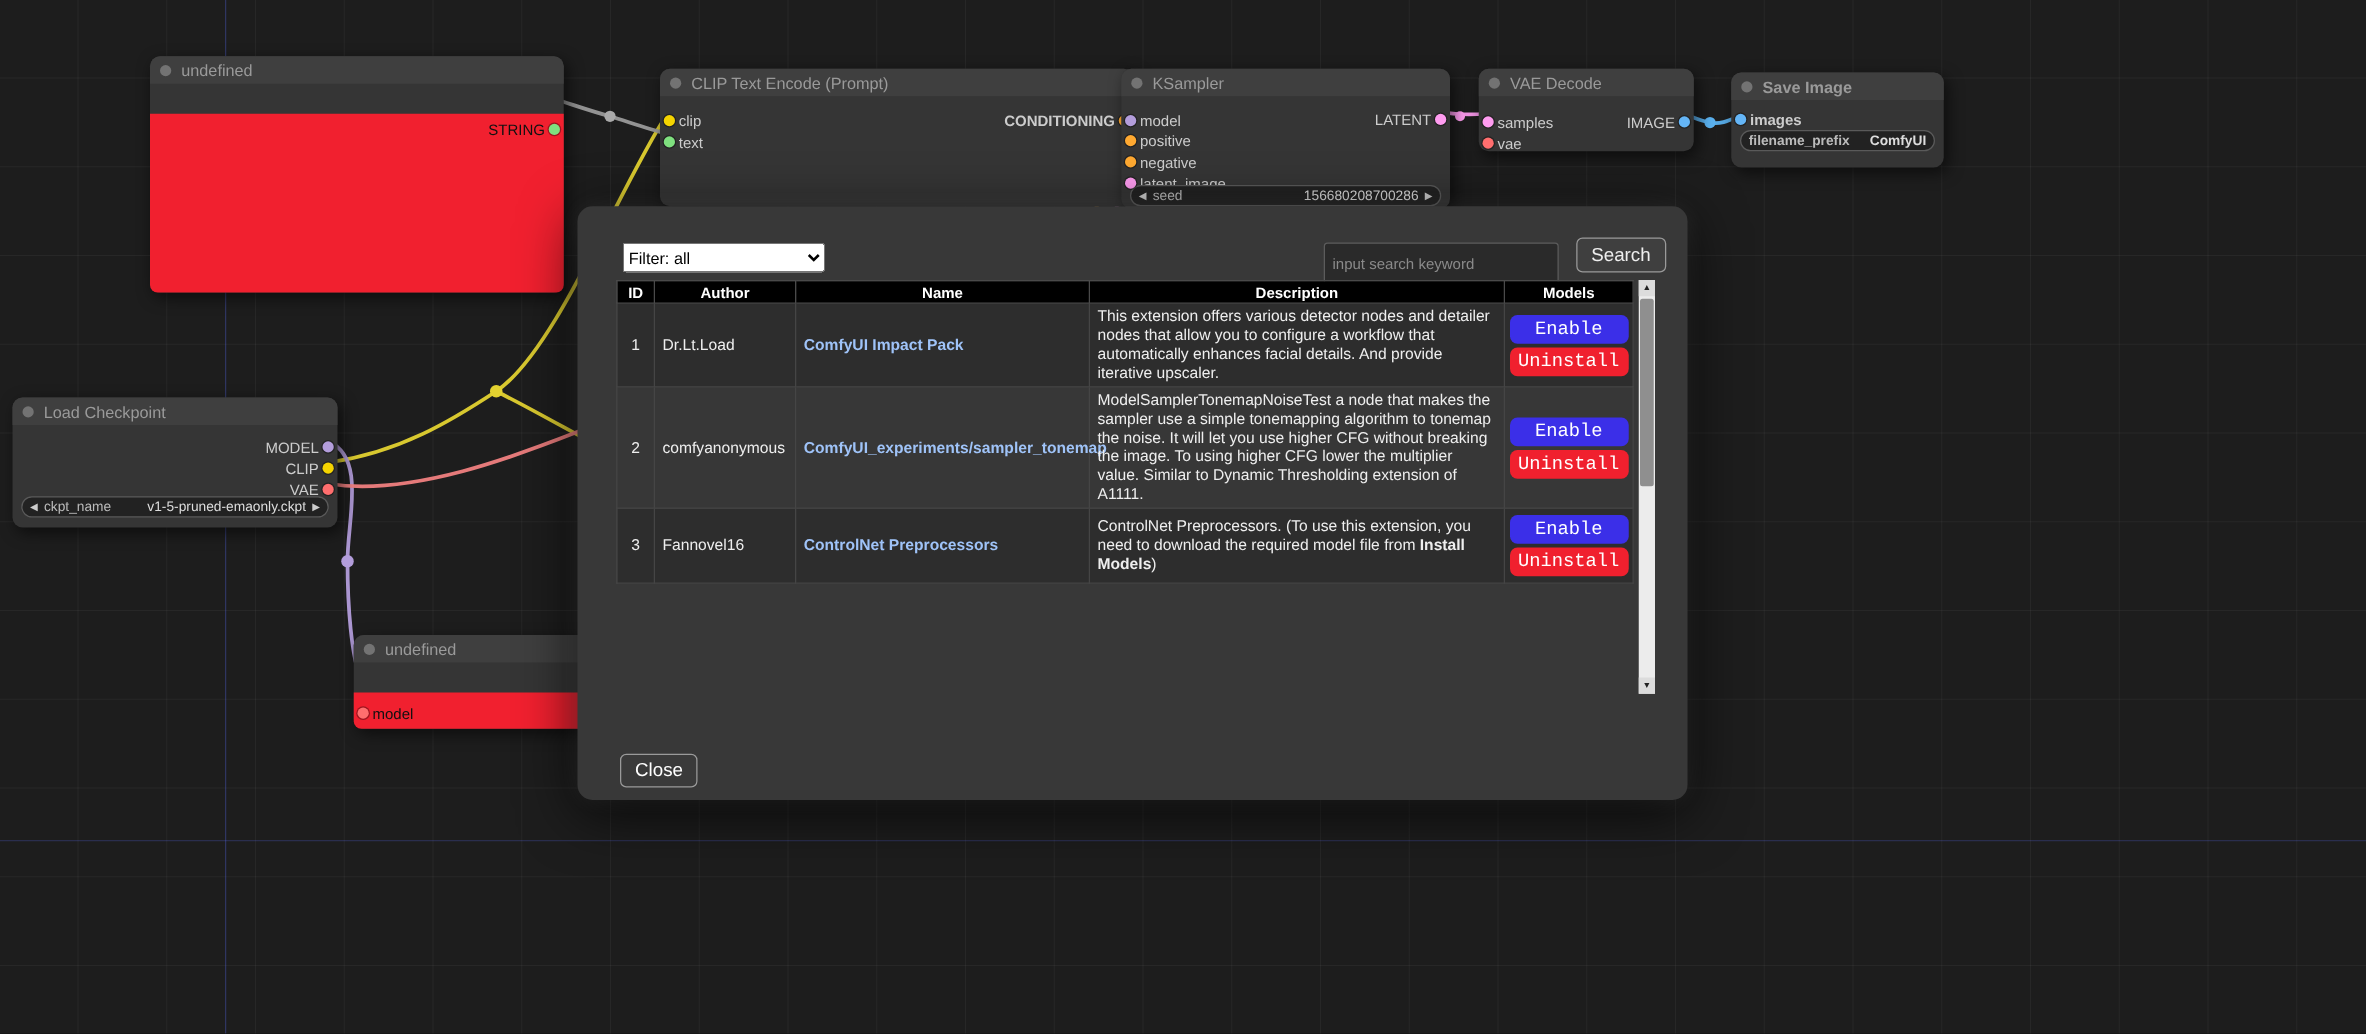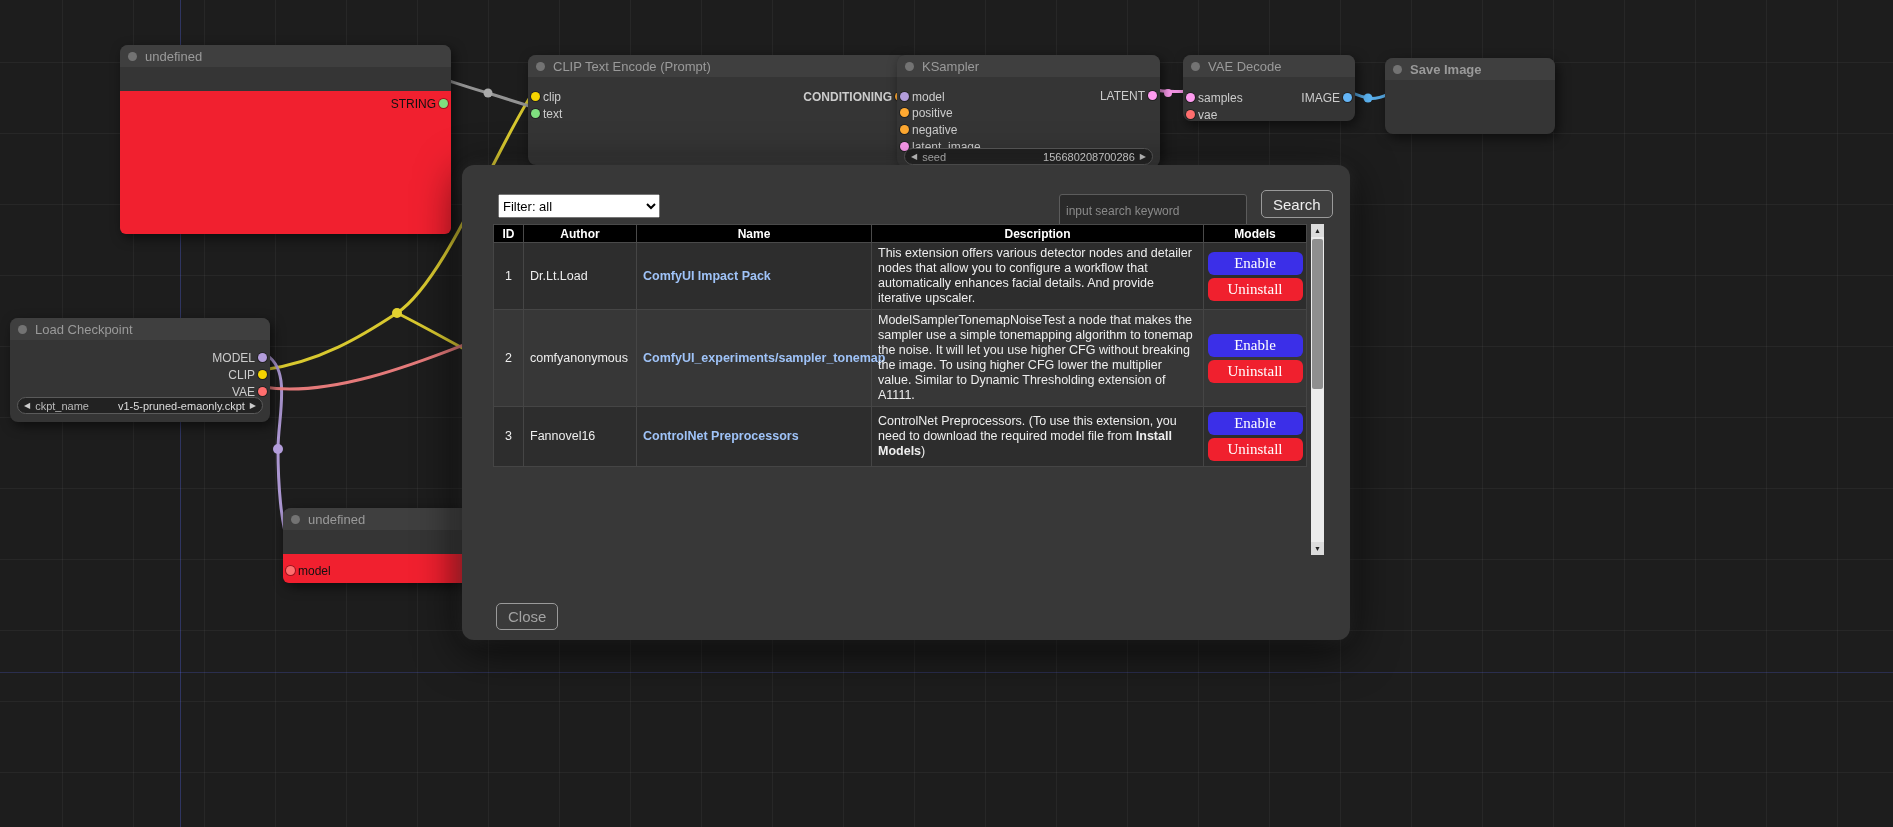--- a/index.html
+++ b/index.html
@@ -49,29 +49,29 @@
   .search-input::placeholder{color:#8a8a8a;}
   .search-btn{position:absolute;left:799px;top:25px;height:28px;padding:2px 11px;background:#3f3f3f;border:1px solid #9a9a9a;border-radius:5px;color:#eee;font-size:15px;font-family:"Liberation Sans",sans-serif;cursor:pointer;}
   .ext-table{position:absolute;left:31px;top:59px;width:813px;border-collapse:collapse;font-size:12.5px;color:#eee;table-layout:fixed;}
   .ext-table th{background:#000;color:#fff;font-weight:bold;border:1px solid #4a4a4a;height:18px;padding:1px 3px;font-size:12px;}
   .ext-table td{border:1px solid #454545;padding:3px 6px;vertical-align:middle;line-height:15px;}
   .ext-table tr.r-odd td{background:#2d2d2d;}
   .ext-table tr.r-even td{background:#373737;}
   .td-id{text-align:center;}
   .ext-link{color:#9fc3f8;font-weight:bold;cursor:pointer;}
   .install-cell{text-align:center;padding:2px !important;}
-  .btn-enable,.btn-uninstall{display:block;width:95px;height:23px;margin:3px auto;border:none;border-radius:6px;color:#fff;font-size:15px;line-height:21px;cursor:pointer;font-family:Liberation Serif, serif;padding:0;}
+  .btn-enable,.btn-uninstall{display:block;width:95px;height:23px;margin:3px auto;border:none;border-radius:6px;color:#fff;font-size:15px;line-height:21px;cursor:pointer;font-family:Liberation Mono, monospace;padding:0;}
   .btn-enable{background:#3b2fe8;}
   .btn-uninstall{background:#f0202e;}
   .scrollbar{position:absolute;left:849px;top:59px;width:13px;height:331px;background:#ececec;z-index:11;}
   .sb-arrow{position:absolute;left:0;width:13px;height:13px;background:#dcdcdc;color:#222;font-size:7px;line-height:13px;text-align:center;cursor:pointer;}
   .sb-up{top:0;}
   .sb-down{bottom:0;}
   .sb-thumb{position:absolute;left:1px;width:11px;top:15px;height:150px;background:#8f8f8f;border-radius:2px;cursor:pointer;}
-  .close-btn{position:absolute;left:34px;top:438px;height:27px;padding:2px 11px;background:#3a3a3a;border:1px solid #9a9a9a;border-radius:5px;color:#a3a3a3;font-size:15px;font-family:"Liberation Sans",sans-serif;cursor:pointer;}
+  .close-btn{position:absolute;left:34px;top:438px;height:27px;padding:2px 11px;background:#3a3a3a;border:1px solid #9a9a9a;border-radius:5px;color:#ffffff;font-size:15px;font-family:"Liberation Sans",sans-serif;cursor:pointer;}
 </style>
 </head>
 <body>
 
 <div class="canvas">
   <div class="guide-v"></div>
   <div class="guide-h"></div>
 
   <svg class="wires" width="1893" height="827">
     <path d="M263,370 C320,362 362,336 397,313 C445,281 497,146 534,91" stroke="#e3d230"></path>
@@ -155,20 +155,28 @@
       <div class="slot out" style="top:14px;">IMAGE</div>
       <span class="pdot c-blue" style="right:3px;top:16px;"></span>
     </div>
   </div>
 
   <div class="node" style="left:1385px;top:58px;width:170px;height:76px;font-weight:bold;">
     <div class="node-title">
       <span class="tdot"></span>
       <span>Save Image</span>
     </div>
+    <div class="node-body">
+      <span class="pdot c-blue" style="left:3px;top:11px;"></span>
+      <div class="slot in" style="top:9px;">images</div>
+      <div class="widget" style="left:7px;right:7px;top:24px;">
+        <span>filename_prefix</span>
+        <span class="val">ComfyUI</span>
+      </div>
+    </div>
   </div>
 
   <div class="node" style="left:10px;top:318px;width:260px;height:104px;">
     <div class="node-title">
       <span class="tdot"></span>
       <span>Load Checkpoint</span>
     </div>
     <div class="node-body">
       <div class="slot out" style="top:11px;">MODEL</div>
       <span class="pdot c-purple" style="right:3px;top:13px;"></span>

